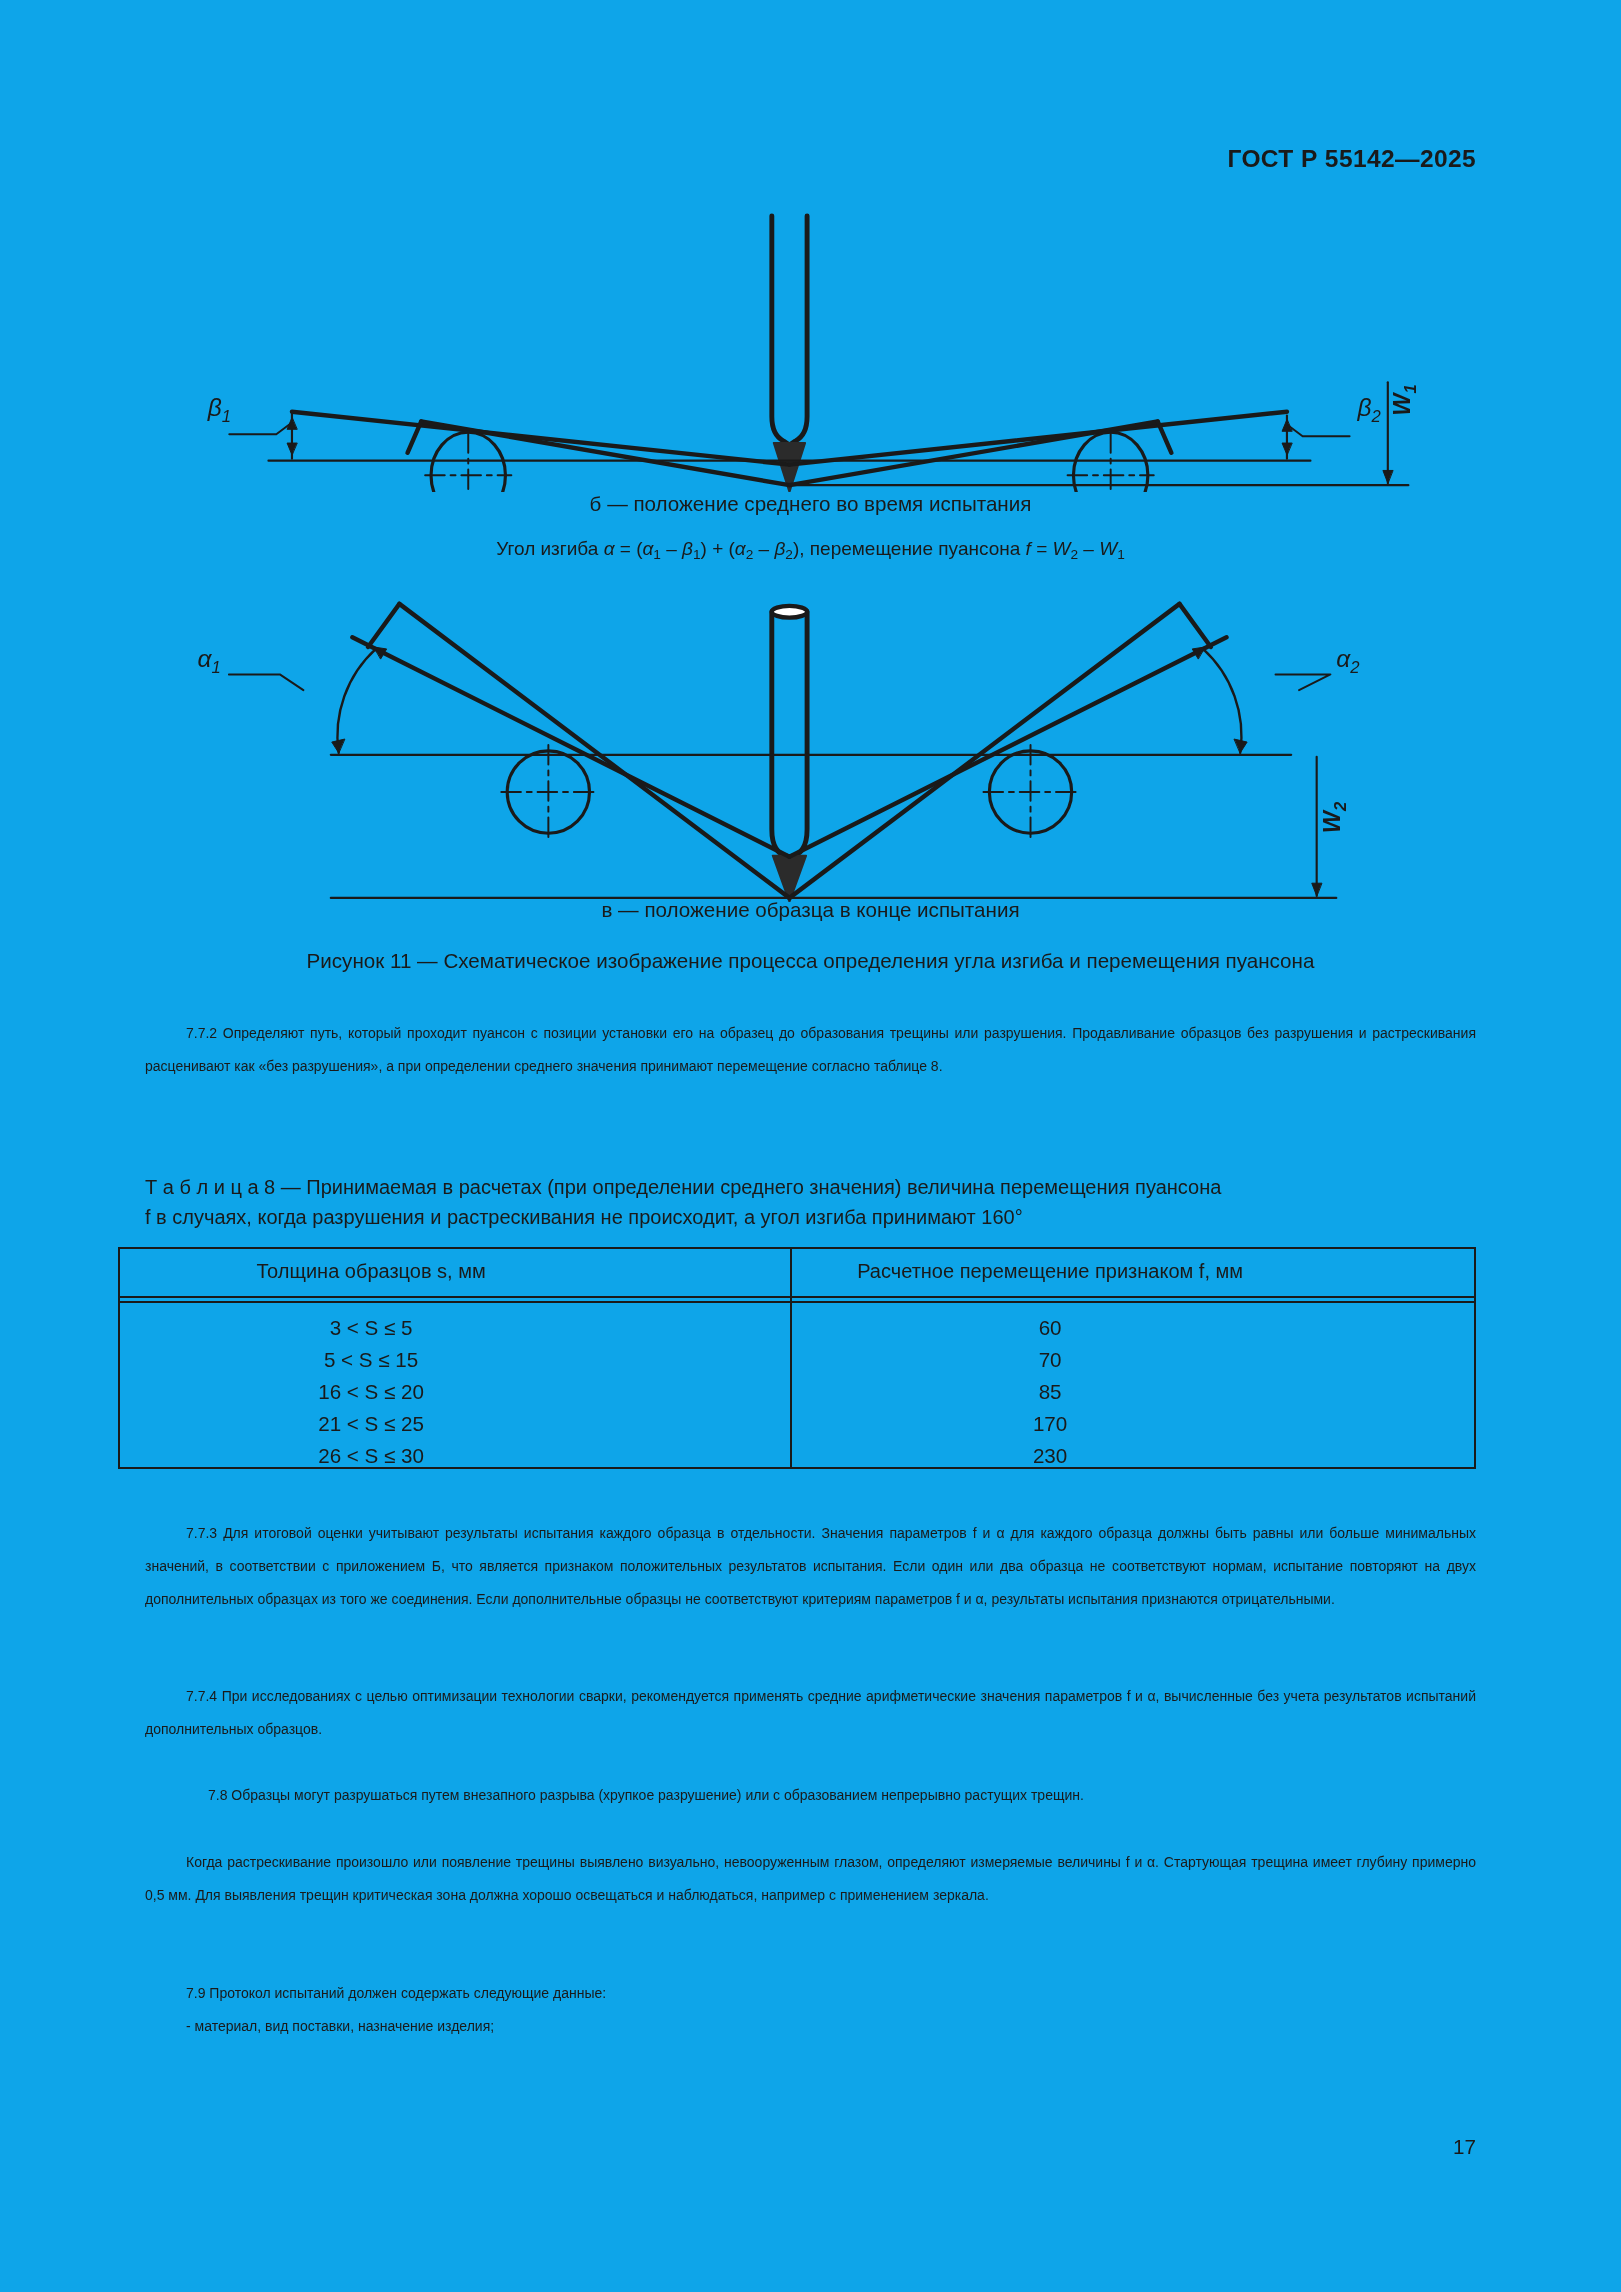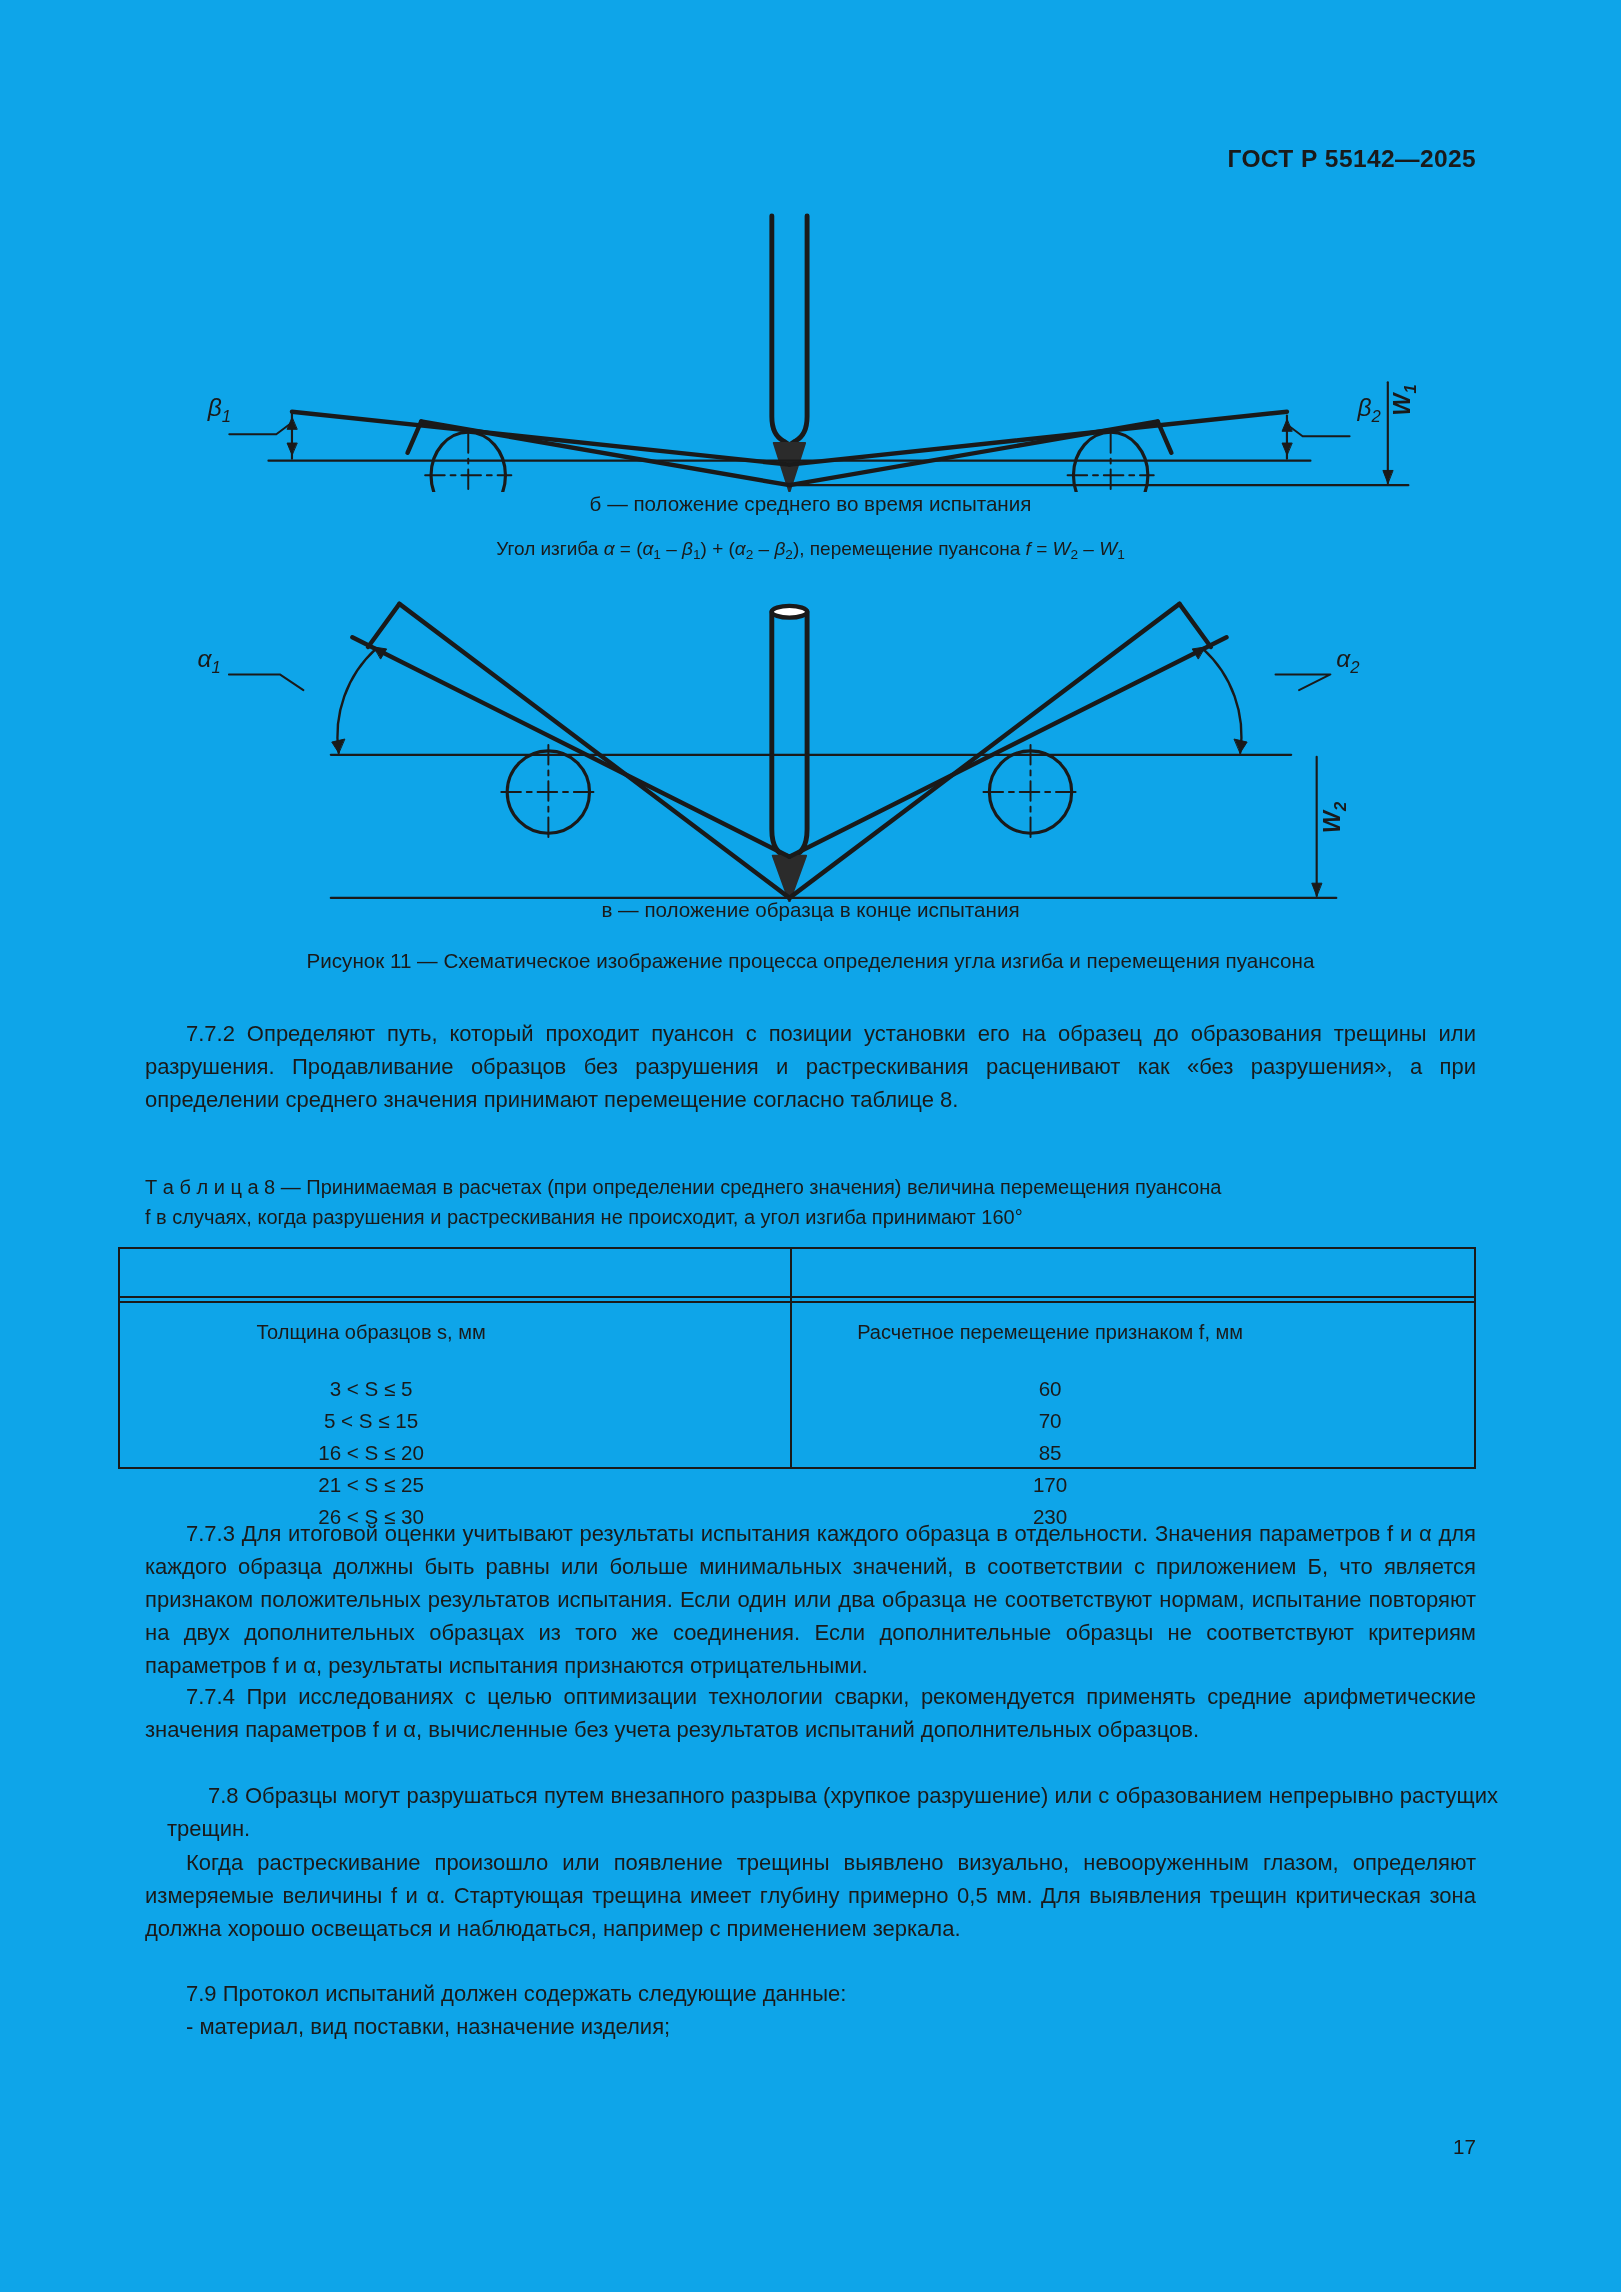--- a/index.html
+++ b/index.html
@@ -54,21 +54,21 @@
   #caption-b { top: 492px; }
   #formula-line { top: 538px; font-size: 19px; }
   #caption-v { top: 898px; }
   #figure-title { top: 949px; font-size: 20.6px; }
 
   
   .body-text {
     position: absolute;
     left: 145px;
     width: 1331px;
-    font-size: 22px;
+    font-size: 14px;
     line-height: 33px;
     text-align: justify;
     text-justify: inter-word;
   }
   .body-text p { margin: 0; }
   .indent { text-indent: 41px; }
   .it { font-style: italic; }
   .sub { font-size: 0.72em; vertical-align: -0.28em; }
 
   #para-772  { top: 1017px; }
@@ -76,21 +76,21 @@
   #para-773  { top: 1517px; }
   #para-774  { top: 1680px; }
   #para-78   { top: 1779px; margin-left: 22px; }
   #para-crack{ top: 1846px; }
   #para-79   { top: 1977px; }
   #list-item-1 { top: 2010px; }
 
   
   .gost-table {
     position: absolute;
-    top: 1308px;
+    top: 1247px;
     left: 118px;
     width: 1358px;
     border-collapse: collapse;
     font-size: 20.6px;
   }
   .gost-table th,
   .gost-table td {
     text-align: center;
     padding: 0;
     font-weight: normal;

